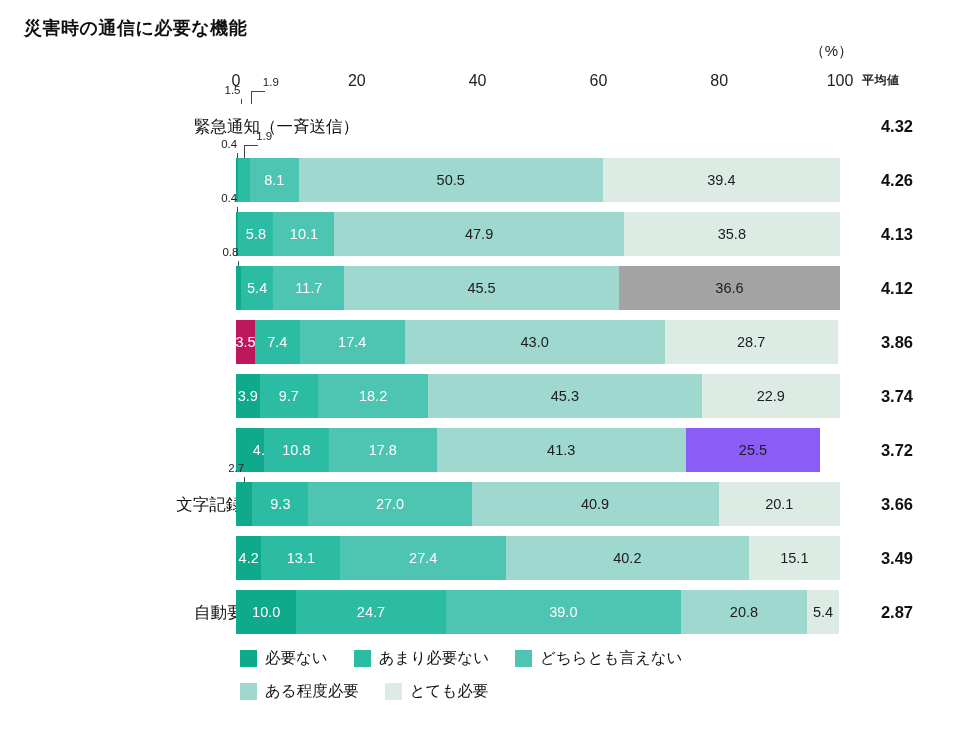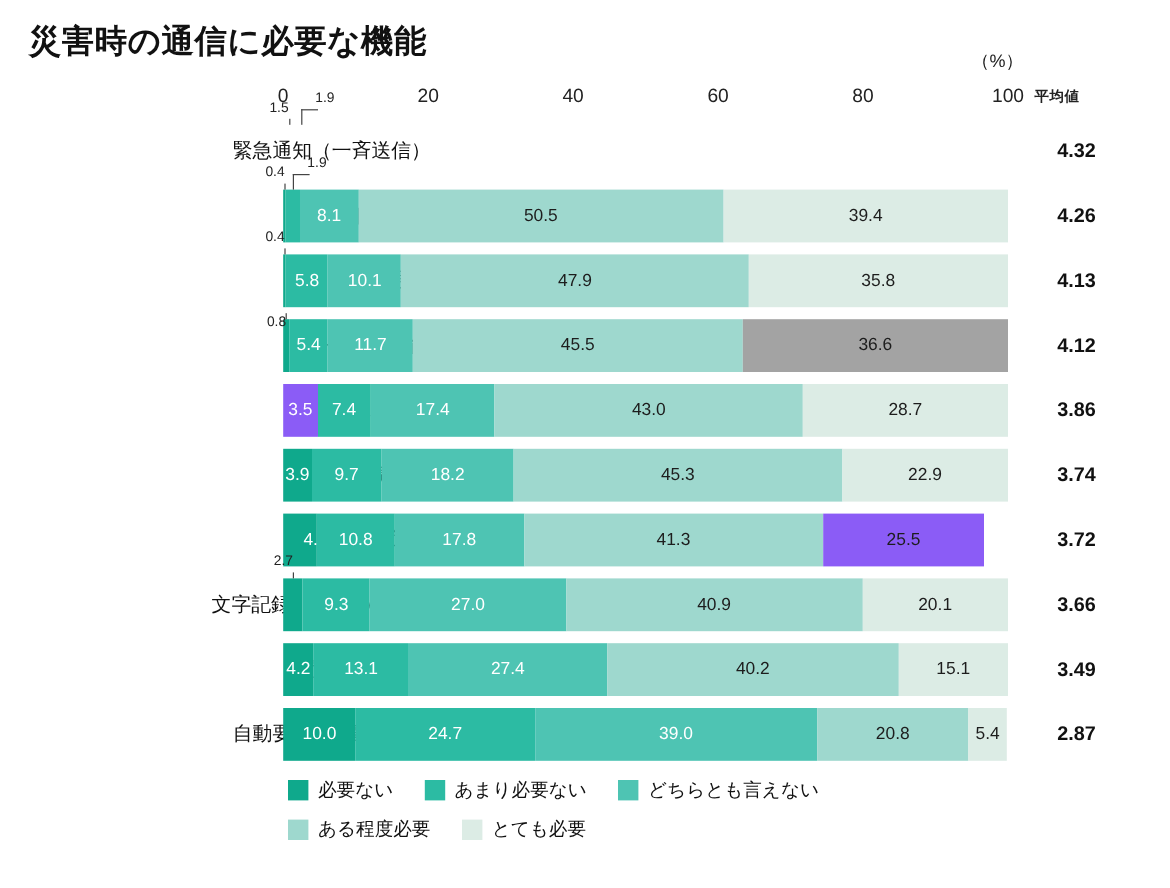--- a/index.html
+++ b/index.html
@@ -17,21 +17,21 @@
   }
   #chart-root {
     position: relative;
     width: 975px;
     height: 740px;
   }
   #chart-title {
     position: absolute;
     left: 24px;
     top: 16px;
-    font-size: 27px;
+    font-size: 18px;
     font-weight: bold;
     letter-spacing: 0.5px;
     color: #111;
   }
   #unit-label {
     position: absolute;
     right: 122px;
     top: 42px;
     font-size: 15px;
     color: #222;
@@ -200,21 +200,21 @@
           <div class="seg light-text" style="width: 32.616px; background: rgb(44, 187, 163);">5.4</div>
           <div class="seg light-text" style="width: 70.668px; background: rgb(78, 196, 179);">11.7</div>
           <div class="seg dark-text" style="width: 274.82px; background: rgb(158, 216, 206);">45.5</div>
           <div class="seg dark-text" style="width: 221.064px; background: #a3a3a3;">36.6</div>
         </div>
         <div class="mean">4.12</div>
       </div>
       <div class="row" style="top: 320px; width: 975px;">
         <div class="row-label">画像送受信</div>
         <div class="bar">
-          <div class="seg light-text" style="width: 29px; background: #8b5cf6;">3.5</div>
+          <div class="seg light-text" style="width: 19px; background: #be185d;">3.5</div>
           <div class="seg light-text" style="width: 44.696px; background: rgb(44, 187, 163);">7.4</div>
           <div class="seg light-text" style="width: 105.096px; background: rgb(78, 196, 179);">17.4</div>
           <div class="seg dark-text" style="width: 259.72px; background: rgb(158, 216, 206);">43.0</div>
           <div class="seg dark-text" style="width: 173.348px; background: rgb(220, 236, 229);">28.7</div>
         </div>
         <div class="mean">3.86</div>
       </div>
       <div class="row" style="top: 374px; width: 975px;">
         <div class="row-label">既読確認</div>
         <div class="bar">
@@ -304,17 +304,17 @@
     <div class="callout" style="left: 270.798px; top: 76px;">1.9</div>
     <div class="callout-line" style="left: 250.798px; top: 91px; height: 13px;"></div>
     <div class="callout-hline" style="left: 250.798px; top: 91px; width: 14px;"></div>
     <div class="callout" style="left: 229.208px; top: 138px;">0.4</div>
     <div class="callout-line" style="left: 237.208px; top: 153px; height: 5px;"></div>
     <div class="callout" style="left: 264.154px; top: 130px;">1.9</div>
     <div class="callout-line" style="left: 244.154px; top: 145px; height: 13px;"></div>
     <div class="callout-hline" style="left: 244.154px; top: 145px; width: 14px;"></div>
     <div class="callout" style="left: 229.208px; top: 192px;">0.4</div>
     <div class="callout-line" style="left: 237.208px; top: 207px; height: 5px;"></div>
-    <div class="callout" style="left: 230.416px; top: 246px; margin-top: 17px;">0.8</div>
+    <div class="callout" style="left: 230.416px; top: 246px;">0.8</div>
     <div class="callout-line" style="left: 238.416px; top: 261px; height: 5px;"></div>
     <div class="callout" style="left: 236.154px; top: 462px;">2.7</div>
     <div class="callout-line" style="left: 244.154px; top: 477px; height: 5px;"></div>
   </div>
 
 </body></html>

